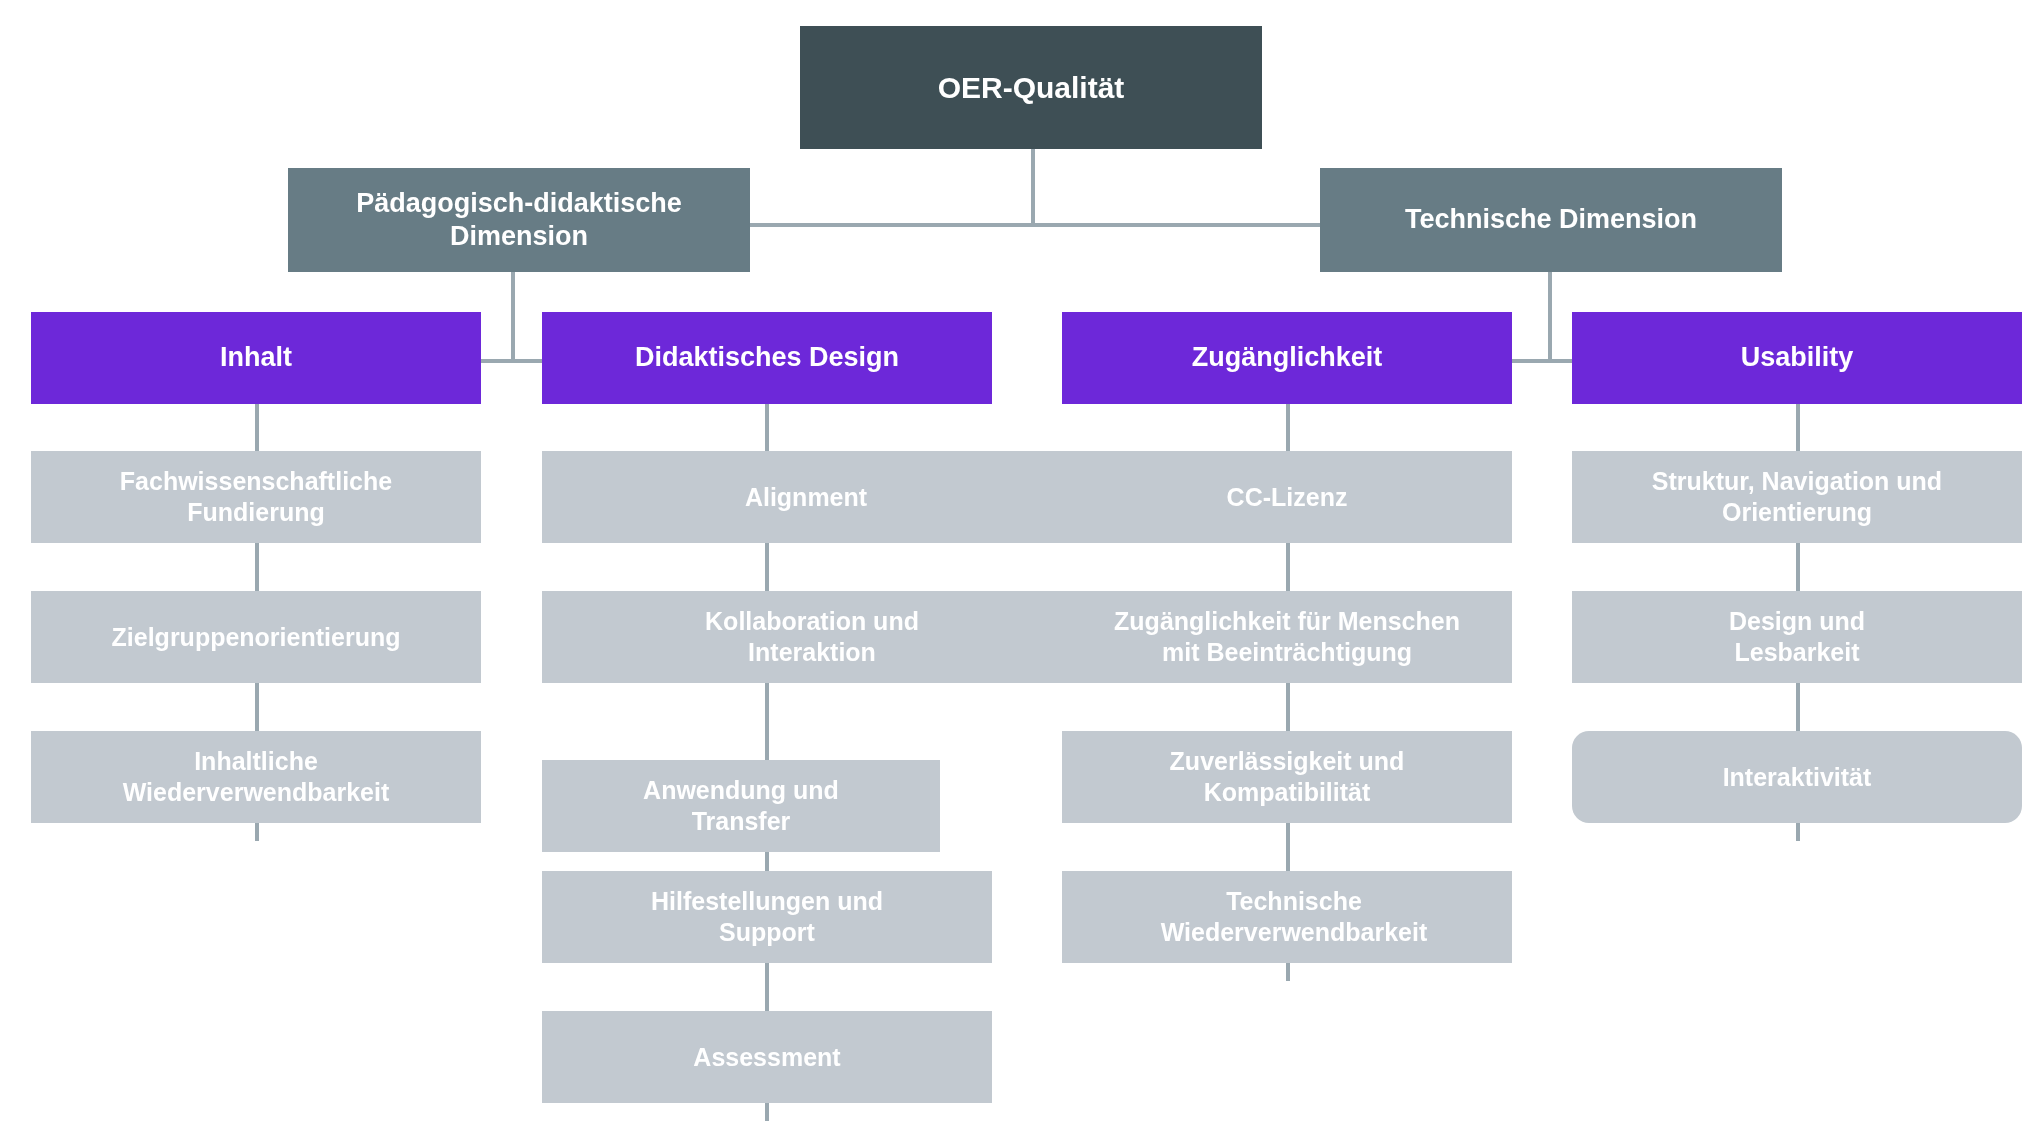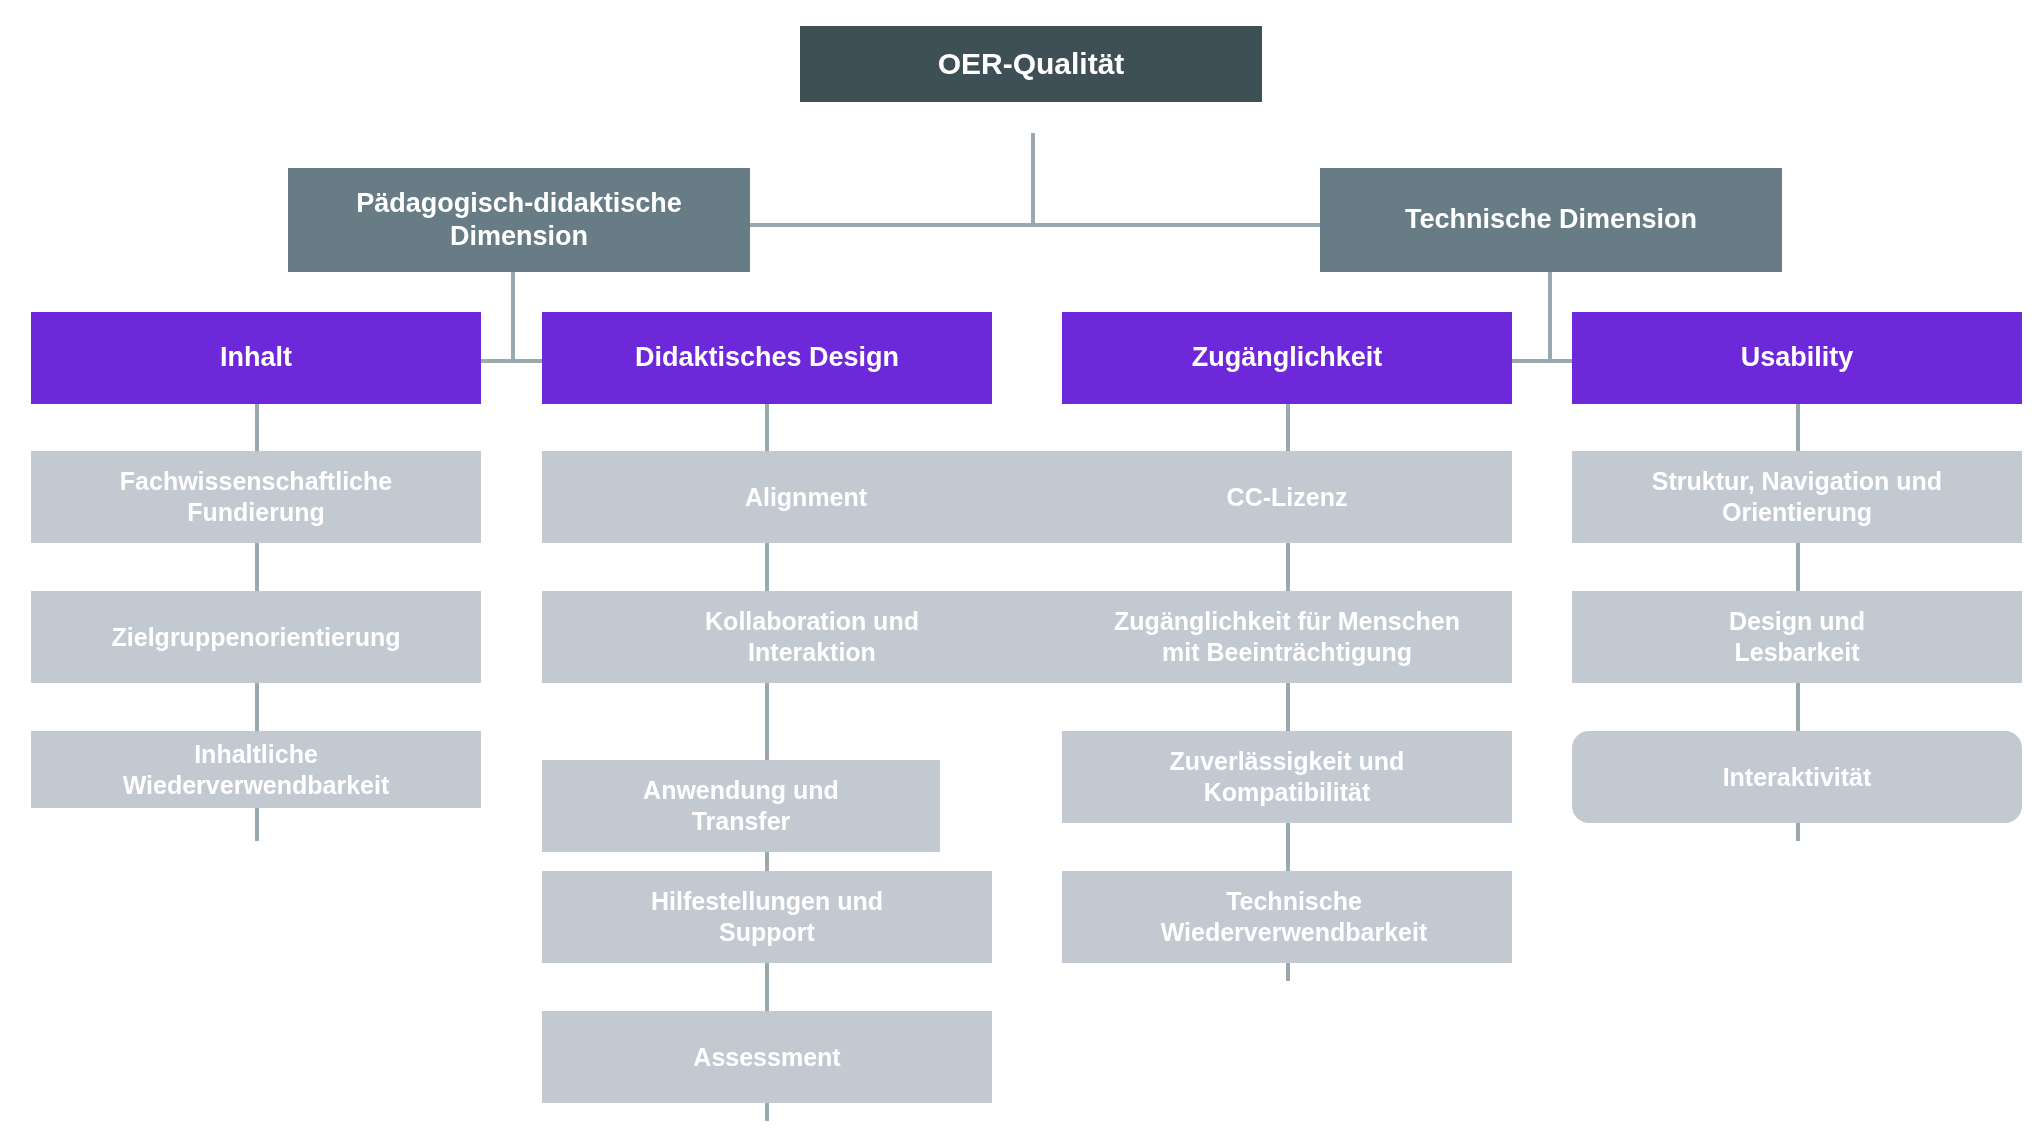--- a/index.html
+++ b/index.html
@@ -83,21 +83,21 @@
   <div class="line h" style="left:1288px; top:359px; width:510px;"></div>
 
   <div class="line v" style="left:255px; top:401px; height:440px;"></div>
 
   <div class="line v" style="left:765px; top:401px; height:720px;"></div>
 
   <div class="line v" style="left:1286px; top:401px; height:580px;"></div>
 
   <div class="line v" style="left:1796px; top:401px; height:440px;"></div>
 
-  <div class="node root" style="left:800px; top:26px; width:462px; height:76px;">
+  <div class="node root" style="left:800px; top:26px; width:462px; height:123px;">
     <span class="label">OER-Qualität</span>
   </div>
 
   <div class="node dimension" style="left:288px; top:168px; width:462px; height:104px;">
     <span class="label">Pädagogisch-didaktische
 Dimension</span>
   </div>
   <div class="node dimension" style="left:1320px; top:168px; width:462px; height:104px;text-align:right;">
     <span class="label">Technische Dimension</span>
   </div>
@@ -115,21 +115,21 @@
     <span class="label">Usability</span>
   </div>
 
   <div class="node leaf" style="left:31px; top:451px; width:450px; height:92px;">
     <span class="label">Fachwissenschaftliche
 Fundierung</span>
   </div>
   <div class="node leaf" style="left:31px; top:591px; width:450px; height:92px;">
     <span class="label">Zielgruppenorientierung</span>
   </div>
-  <div class="node leaf" style="left:31px; top:731px; width:450px; height:77px;">
+  <div class="node leaf" style="left:31px; top:731px; width:450px; height:92px;">
     <span class="label">Inhaltliche
 Wiederverwendbarkeit</span>
   </div>
 
   <div class="node leaf" style="left:542px; top:451px; width:528px; height:92px;">
     <span class="label">Alignment</span>
   </div>
   <div class="node leaf" style="left:542px; top:591px; width:522px; height:92px;padding-left:28px;">
     <span class="label">Kollaboration und
 Interaktion</span>

